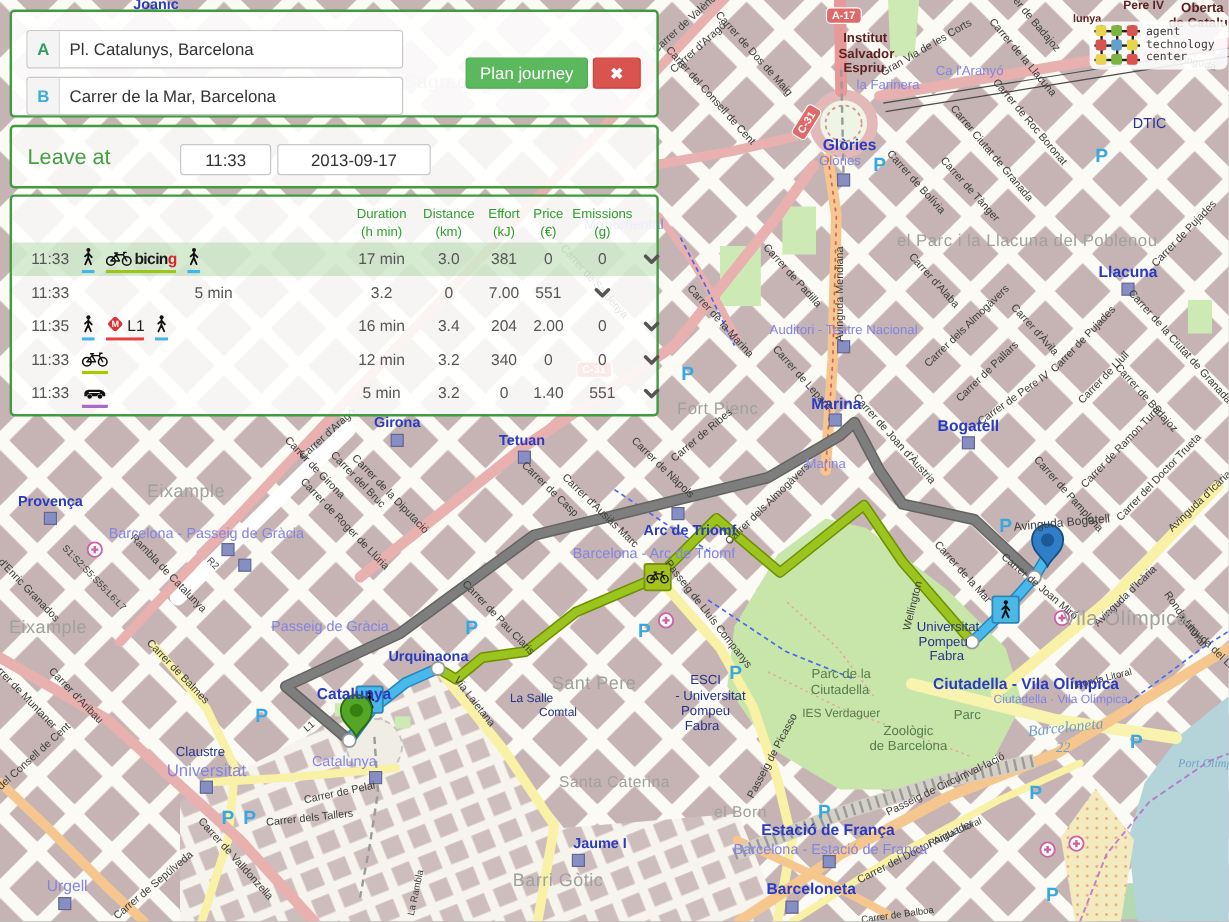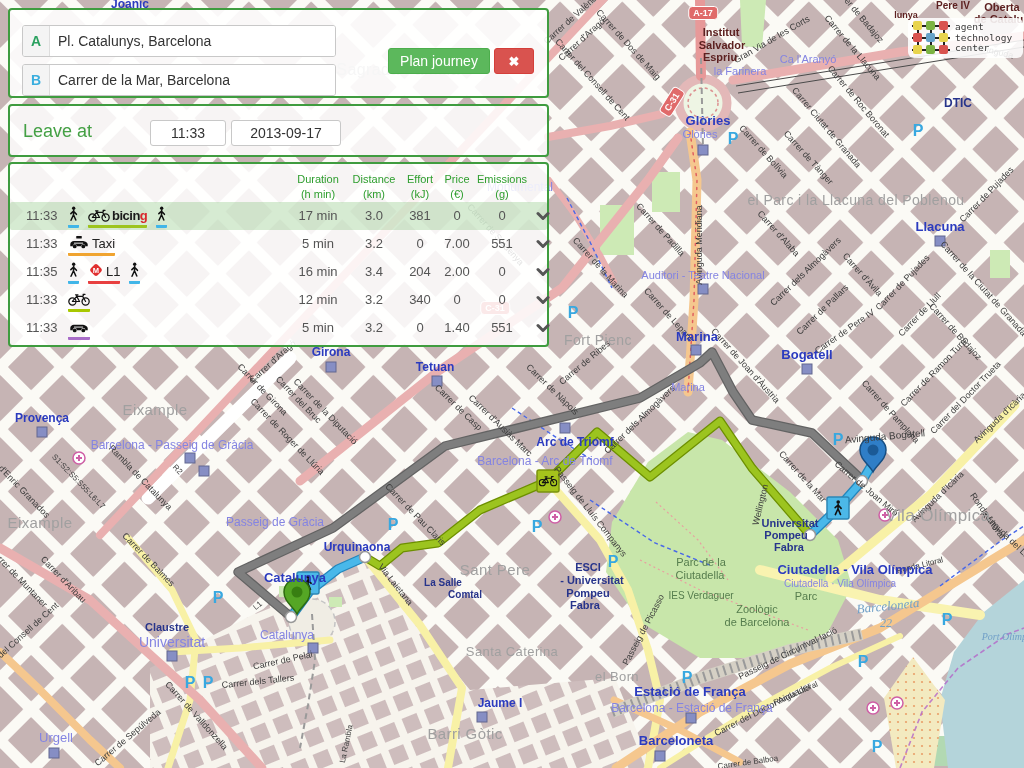--- a/index.html
+++ b/index.html
@@ -5,21 +5,21 @@
   html,body{margin:0;padding:0;background:#888;}
   .stage{position:relative;width:1024px;height:768px;overflow:hidden;background:#f3f0e9;
          font-family:"Liberation Sans",sans-serif;}
   #mapsvg,#labels{position:absolute;left:0;top:0;width:1024px;height:768px;}
   #labels{pointer-events:none;}
   .ml{position:absolute;white-space:nowrap;transform:translate(-50%,-50%);line-height:1.05;}
   .st{font-size:9px;color:#3c3c3c;}
   .area{font-size:15px;color:#a0a0a0;letter-spacing:.4px;}
   .s1{font-size:13px;color:#2b3bbf;font-weight:bold;}
   .s2{font-size:12px;color:#8484e2;font-weight:normal;}
-  .uni{font-size:11px;color:#27348b;font-weight:bold;}
+  .uni{font-size:11px;color:#27348b;font-weight:normal;}
   .poi{font-size:11px;color:#5d2121;font-weight:bold;}
   .park{font-size:11px;color:#567d4e;}
   .water{font-size:12px;color:#71a0c8;font-style:italic;font-family:"Liberation Serif",serif;}
   .pk{font-size:16px;color:#38a8e0;font-weight:bold;}
   .badge{font-size:9px;font-weight:bold;color:#fff;background:#e06a6a;border:1.5px solid #fff;
          border-radius:4px;padding:0 4px;line-height:12px;}
   
   .panel{position:absolute;left:8px;width:541px;background:rgba(255,255,255,.85);
          border:2px solid #3f9c3f;border-radius:4px;box-sizing:border-box;}
   .p1{top:8px;height:90px;background:rgba(255,255,255,.9);}
@@ -35,21 +35,21 @@
   .btn{position:absolute;border:1px solid transparent;border-radius:3px;color:#fff;font-size:14px;
        cursor:pointer;font-family:"Liberation Sans",sans-serif;}
   .btn.plan{left:378px;top:38px;width:102px;height:26px;background:#5cb85c;border-color:#4cae4c;}
   .btn.close{left:484px;top:38px;width:40px;height:26px;background:#d9534f;border-color:#d43f3a;
              font-weight:bold;font-size:13px;}
   .leave-label{position:absolute;left:13px;top:15px;font-size:18px;color:#44a044;}
   .p2 input{position:absolute;top:14px;height:26px;border:1px solid #c8c8c8;border-radius:3px;
             text-align:center;font-size:14px;color:#333;background:#fff;box-sizing:border-box;
             font-family:"Liberation Sans",sans-serif;}
   .p2 input.time{left:140px;width:76px;}
-  .p2 input.date{left:221px;width:110px;}
+  .p2 input.date{left:221px;width:128px;}
   
   .grid{display:grid;grid-template-columns:42px 220px 60px 52px 40px 34px 56px 26px;
         align-items:center;padding:0 0 0 16px;}
   .hdr{margin-top:8px;color:#2e9e2e;font-size:11px;text-align:center;line-height:1.35;}
   .hdr .cell{white-space:nowrap;}
   .row{height:28px;font-size:13px;color:#555;cursor:pointer;}
   .row.sel{background:rgba(120,190,110,.30);border-radius:2px;}
   .num{text-align:center;}
   .modes{display:flex;align-items:flex-end;gap:9px;height:24px;}
   .seg{display:flex;align-items:flex-end;gap:2px;padding-bottom:3px;border-bottom:3px solid #6d28d9;
@@ -354,21 +354,21 @@
       <span class="ml s2" style="left: 808px; top: 60px; transform: translate(-50%, -50%); font-size: 11px;">Ca l'Aranyó</span>
       <span class="ml s2" style="left: 703px; top: 276px; transform: translate(-50%, -50%); font-size: 11px;">Auditori - Teatre Nacional</span>
       <span class="ml s2" style="left: 688px; top: 388px; transform: translate(-50%, -50%); font-size: 11px;">Marina</span>
       <span class="ml s2" style="left: 172px; top: 445px; transform: translate(-50%, -50%);">Barcelona - Passeig de Gràcia</span>
       <span class="ml s2" style="left: 275px; top: 522px; transform: translate(-50%, -50%);">Passeig de Gràcia</span>
       <span class="ml s2" style="left: 287px; top: 635px; transform: translate(-50%, -50%);">Catalunya</span>
       <span class="ml s2" style="left: 172px; top: 642px; transform: translate(-50%, -50%); font-size: 14px;">Universitat</span>
       <span class="ml s2" style="left: 56px; top: 738px; transform: translate(-50%, -50%); font-size: 13px;">Urgell</span>
       <span class="ml s2" style="left: 545px; top: 461px; transform: translate(-50%, -50%);">Barcelona - Arc de Triomf</span>
       <span class="ml s2" style="left: 692px; top: 708px; transform: translate(-50%, -50%);">Barcelona - Estació de França</span>
-      <span class="ml s2" style="left: 840px; top: 584px; transform: translate(-50%, -50%); font-size: 10px; text-align: center;">Ciutadella · Vila Olímpica</span>
+      <span class="ml s2" style="left: 884px; top: 584px; transform: translate(-50%, -50%); font-size: 10px; text-align: center;">Ciutadella · Vila Olímpica</span>
       <span class="ml s2" style="left: 520px; top: 187px; transform: translate(-50%, -50%);">Monumental</span>
       <span class="ml uni" style="left: 167px; top: 628px; transform: translate(-50%, -50%);">Claustre</span>
       <span class="ml uni" style="left: 588px; top: 568px; transform: translate(-50%, -50%);">ESCI</span>
       <span class="ml uni" style="left: 592px; top: 581px; transform: translate(-50%, -50%);">- Universitat</span>
       <span class="ml uni" style="left: 588px; top: 594px; transform: translate(-50%, -50%);">Pompeu</span>
       <span class="ml uni" style="left: 585px; top: 606px; transform: translate(-50%, -50%);">Fabra</span>
       <span class="ml uni" style="left: 790px; top: 524px; transform: translate(-50%, -50%);">Universitat</span>
       <span class="ml uni" style="left: 786px; top: 536px; transform: translate(-50%, -50%);">Pompeu</span>
       <span class="ml uni" style="left: 789px; top: 548px; transform: translate(-50%, -50%);">Fabra</span>
       <span class="ml uni" style="left: 958px; top: 103px; transform: translate(-50%, -50%); font-size: 12px;">DTIC</span>
@@ -506,28 +506,20 @@
           <div class="num">0</div>
           <div class="num">0</div>
           <div class="chev">
             <svg width="14" height="10">
               <use href="#i-chev"></use>
             </svg>
           </div>
         </div>
         <div class="grid row">
           <div>11:33</div>
-          <div class="modes">
-            <span class="seg" style="border-bottom-color: rgb(240, 164, 48);">
-              <svg width="22" height="15">
-                <use href="#i-taxi" width="22" height="15"></use>
-              </svg>
-              <span class="lbl">Taxi</span>
-            </span>
-          </div>
           <div class="num">5 min</div>
           <div class="num">3.2</div>
           <div class="num">0</div>
           <div class="num">7.00</div>
           <div class="num">551</div>
           <div class="chev">
             <svg width="14" height="10">
               <use href="#i-chev"></use>
             </svg>
           </div>

